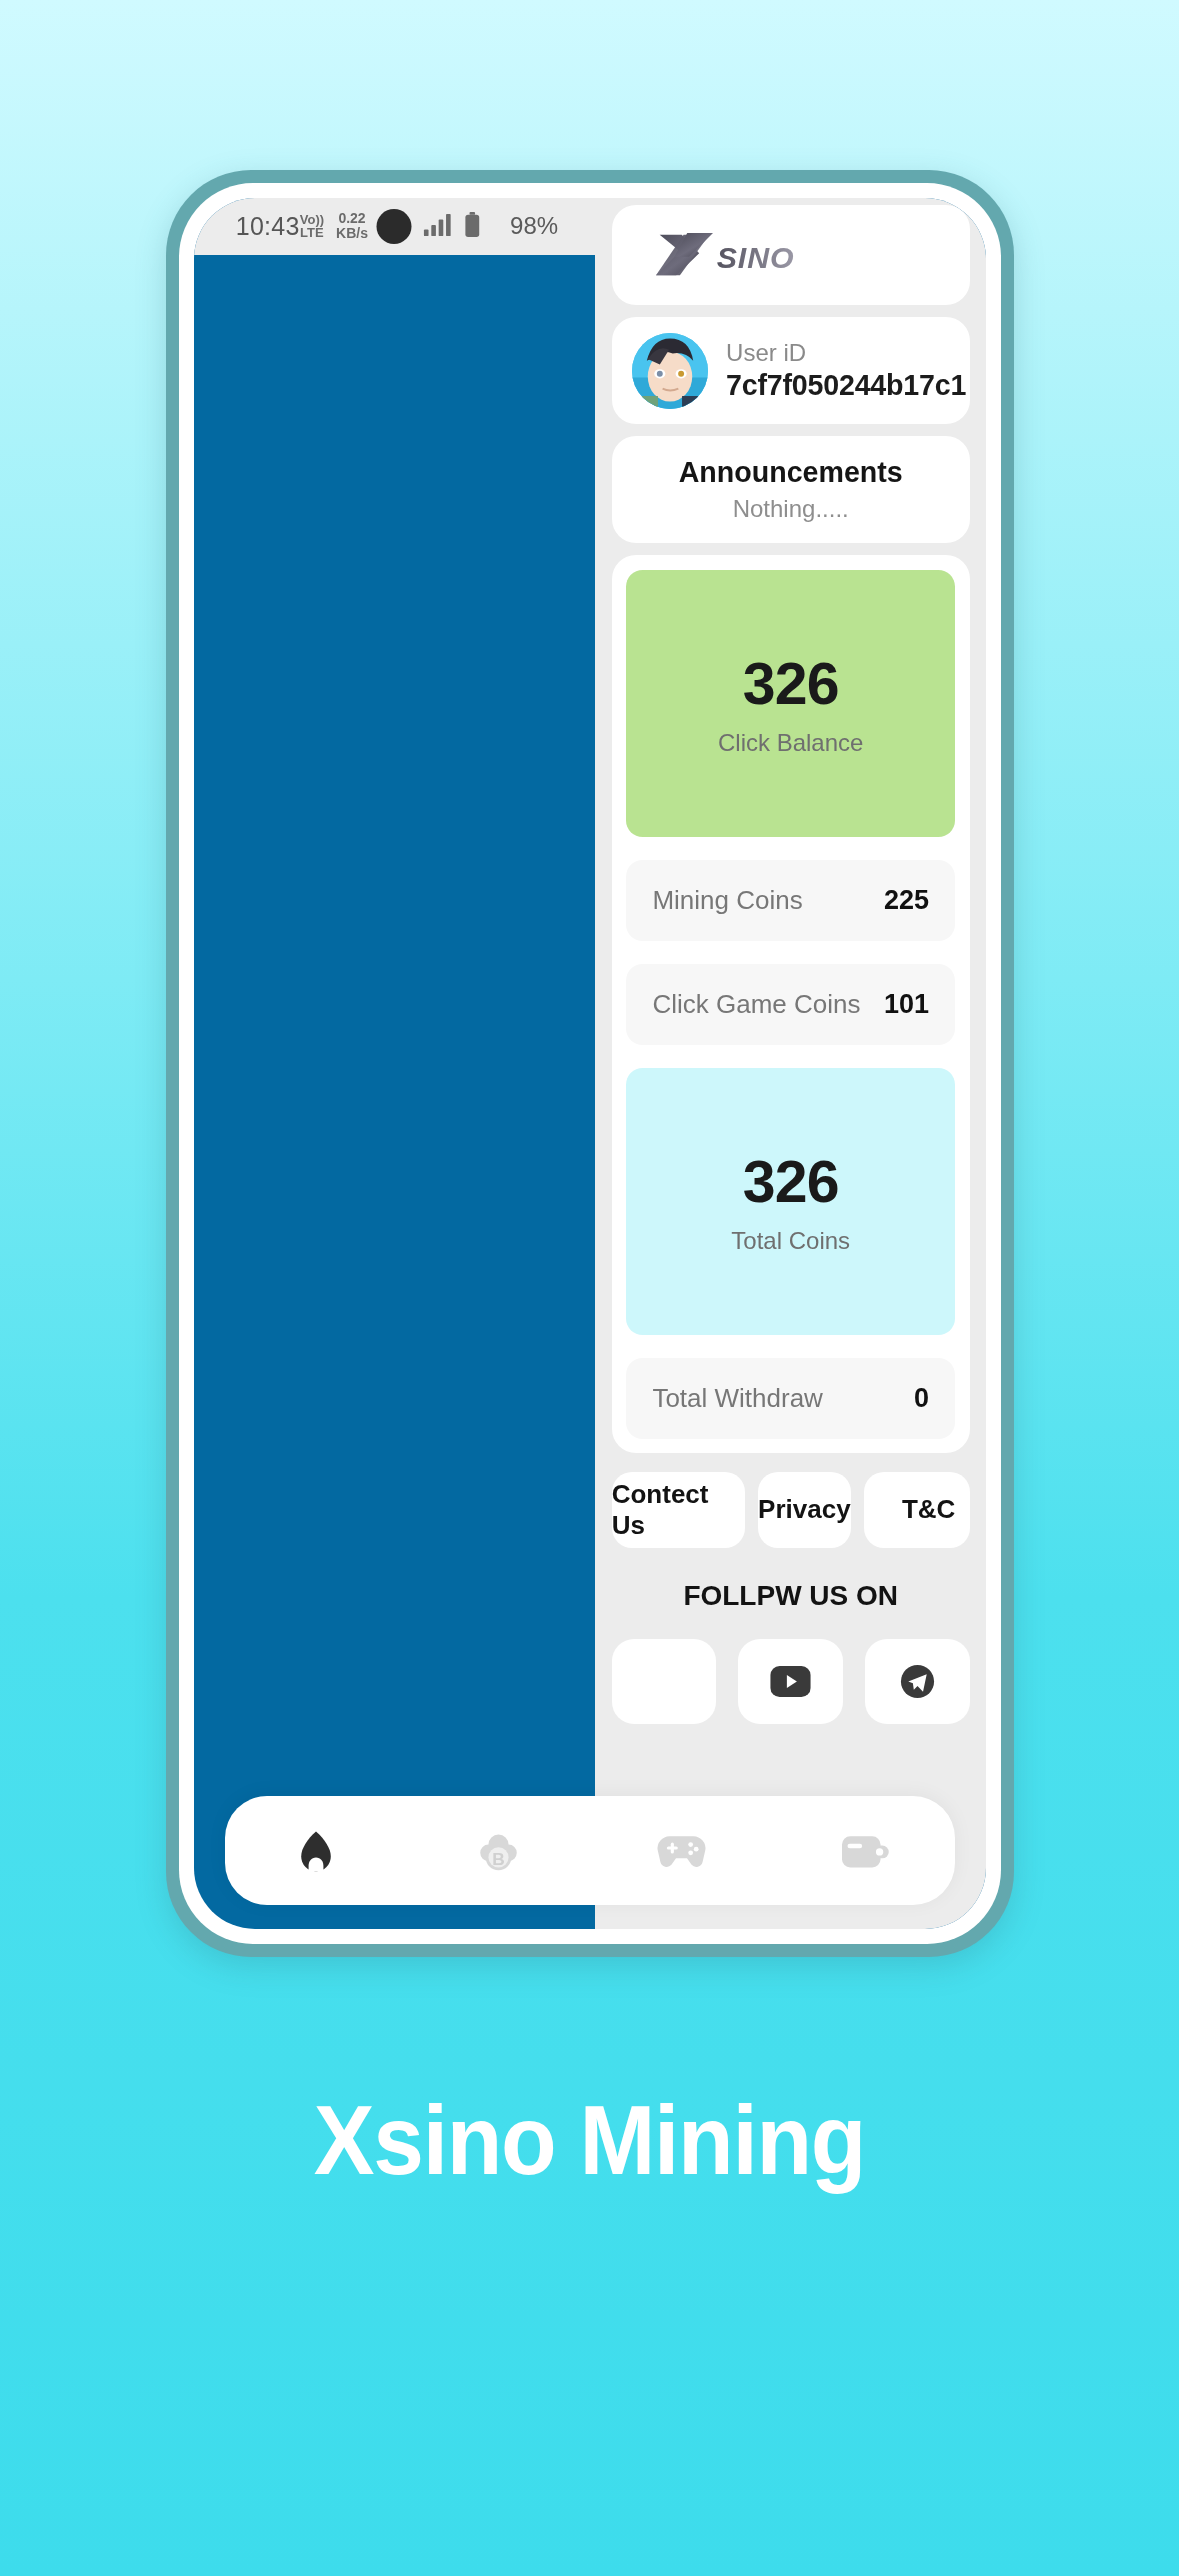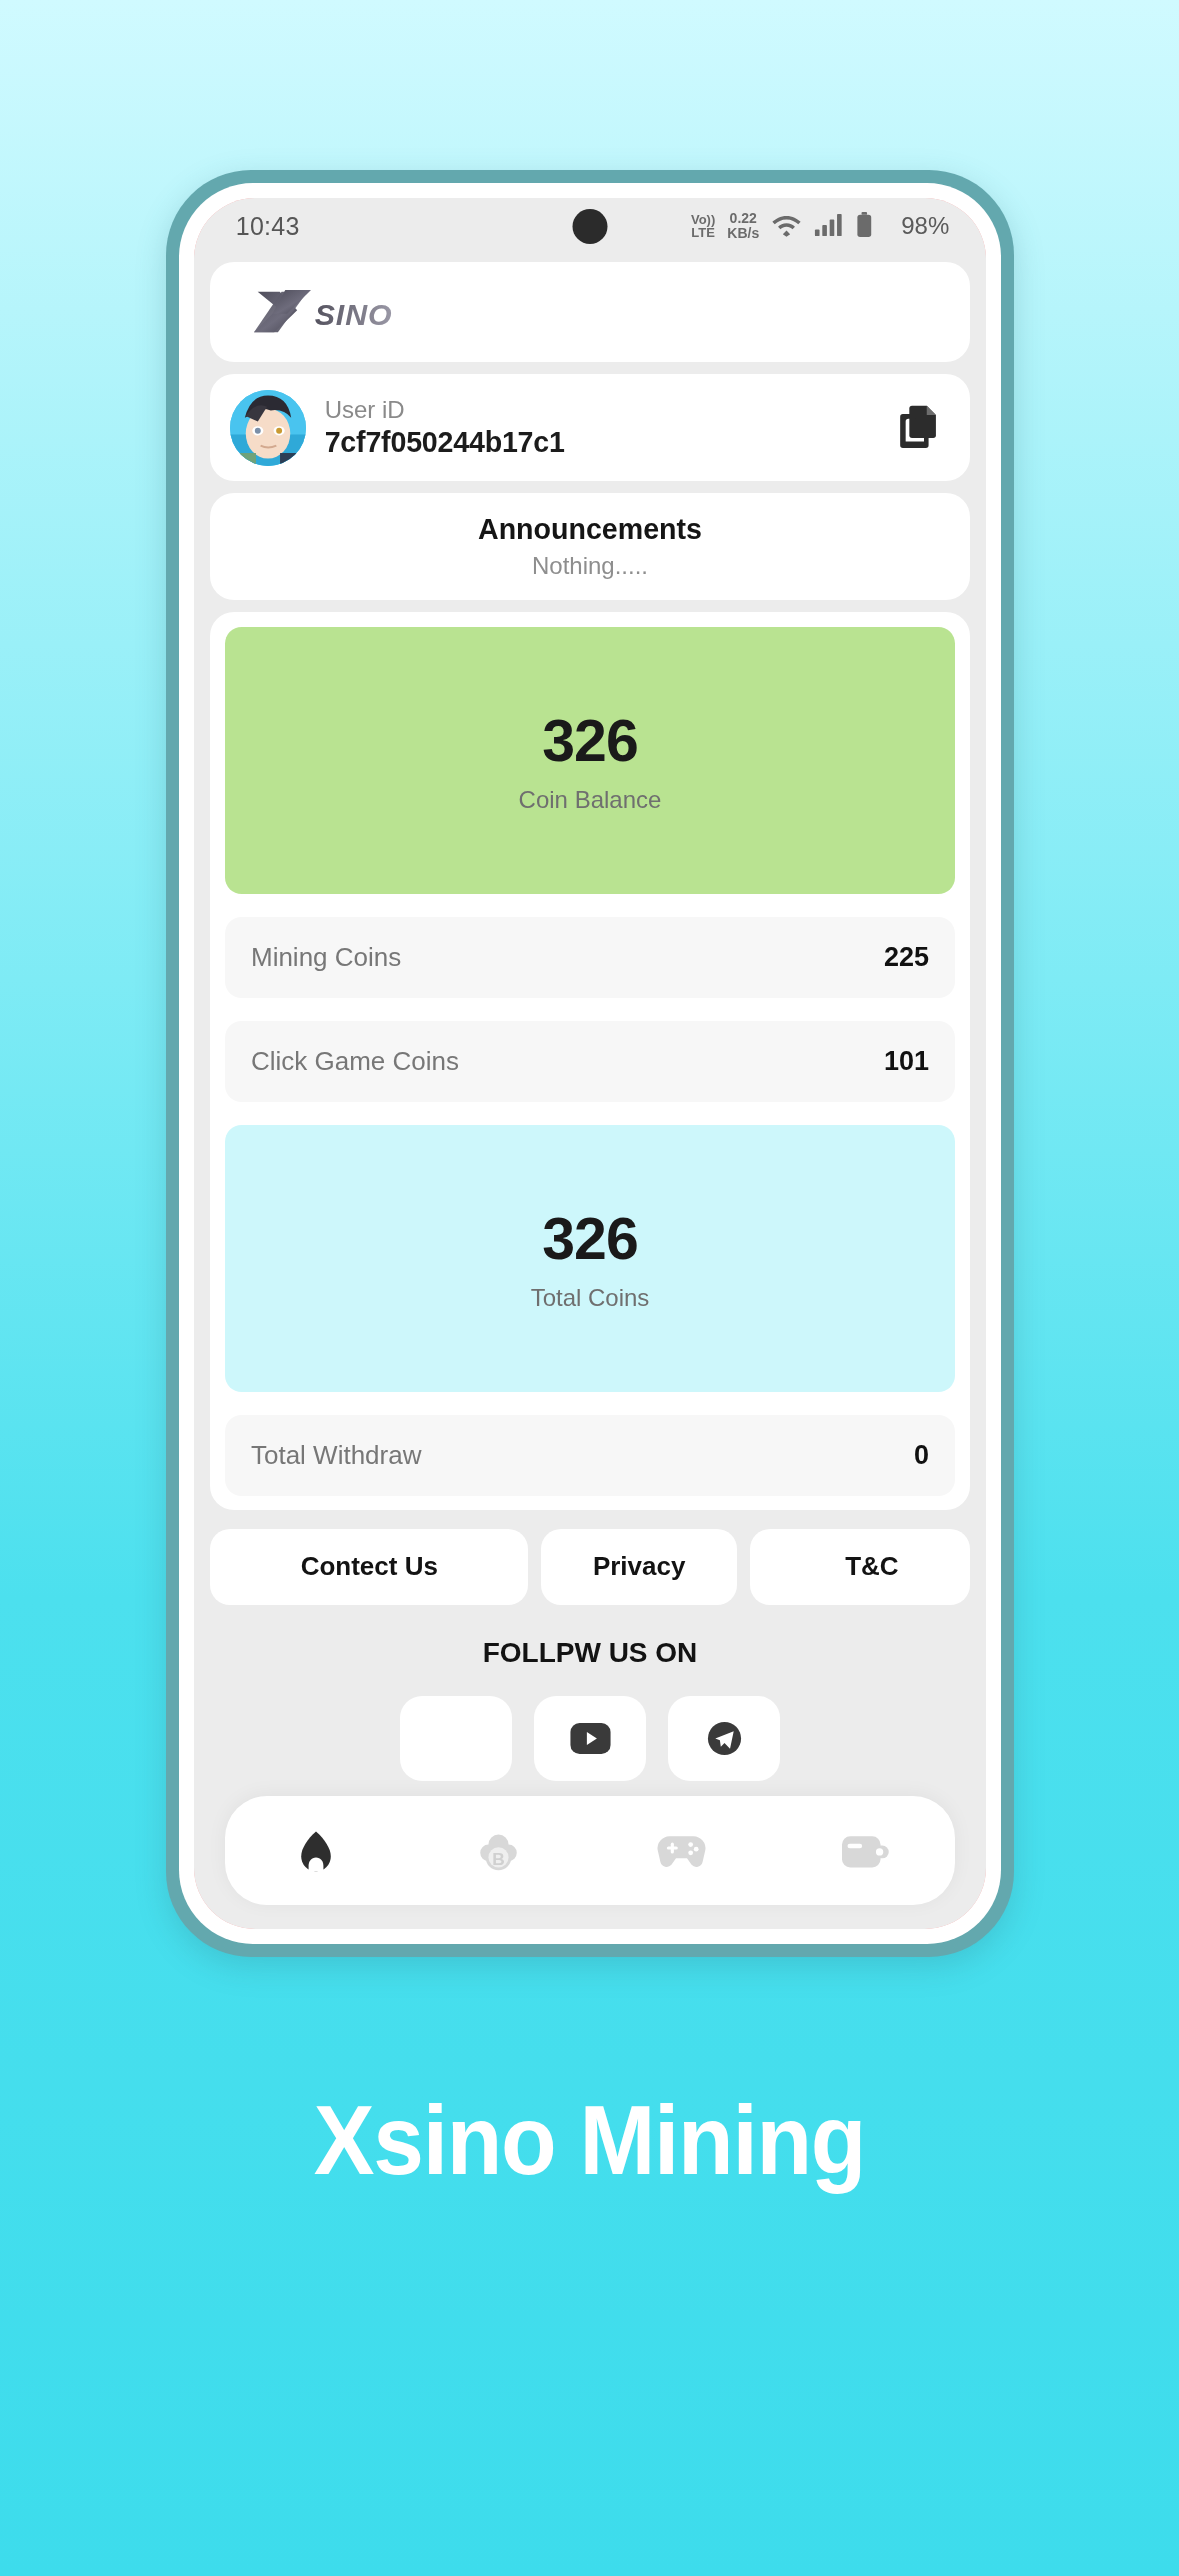--- a/index.html
+++ b/index.html
@@ -24,26 +24,26 @@
     box-shadow: 0 9.2px 31px rgba(40,110,120,0.22);
   }
   .phone-bezel {
     width: 100%; height: 100%;
     background: #ffffff;
     border-radius: 74px;
     padding: 14.7px;
   }
   .phone-screen {
     width: 100%; height: 100%;
-    background: #fca5a5;
+    background: #0369a1;
     border-radius: 61px;
     overflow: hidden;
     position: relative;
     display: flex;
-    flex-direction: column;
+    flex-direction: row;
   }
 
   
   .statusbar {
     height: 57px;
     background: #ececec;
     display: flex;
     align-items: center;
     justify-content: space-between;
     padding: 0 37px 0 42px;
@@ -346,21 +346,21 @@
       </div>
 
       <div class="card announce-card">
         <div class="announce-title">Announcements</div>
         <div class="announce-sub">Nothing.....</div>
       </div>
 
       <div class="balance-panel">
         <div class="big-card green">
           <div class="big-num">326</div>
-          <div class="big-label">Coin Balance</div>
+          <div class="big-label">Click Balance</div>
         </div>
 
         <div class="stat-row">
           <span class="stat-label">Mining Coins</span>
           <span class="stat-value">225</span>
         </div>
 
         <div class="stat-row">
           <span class="stat-label">Click Game Coins</span>
           <span class="stat-value">101</span>

